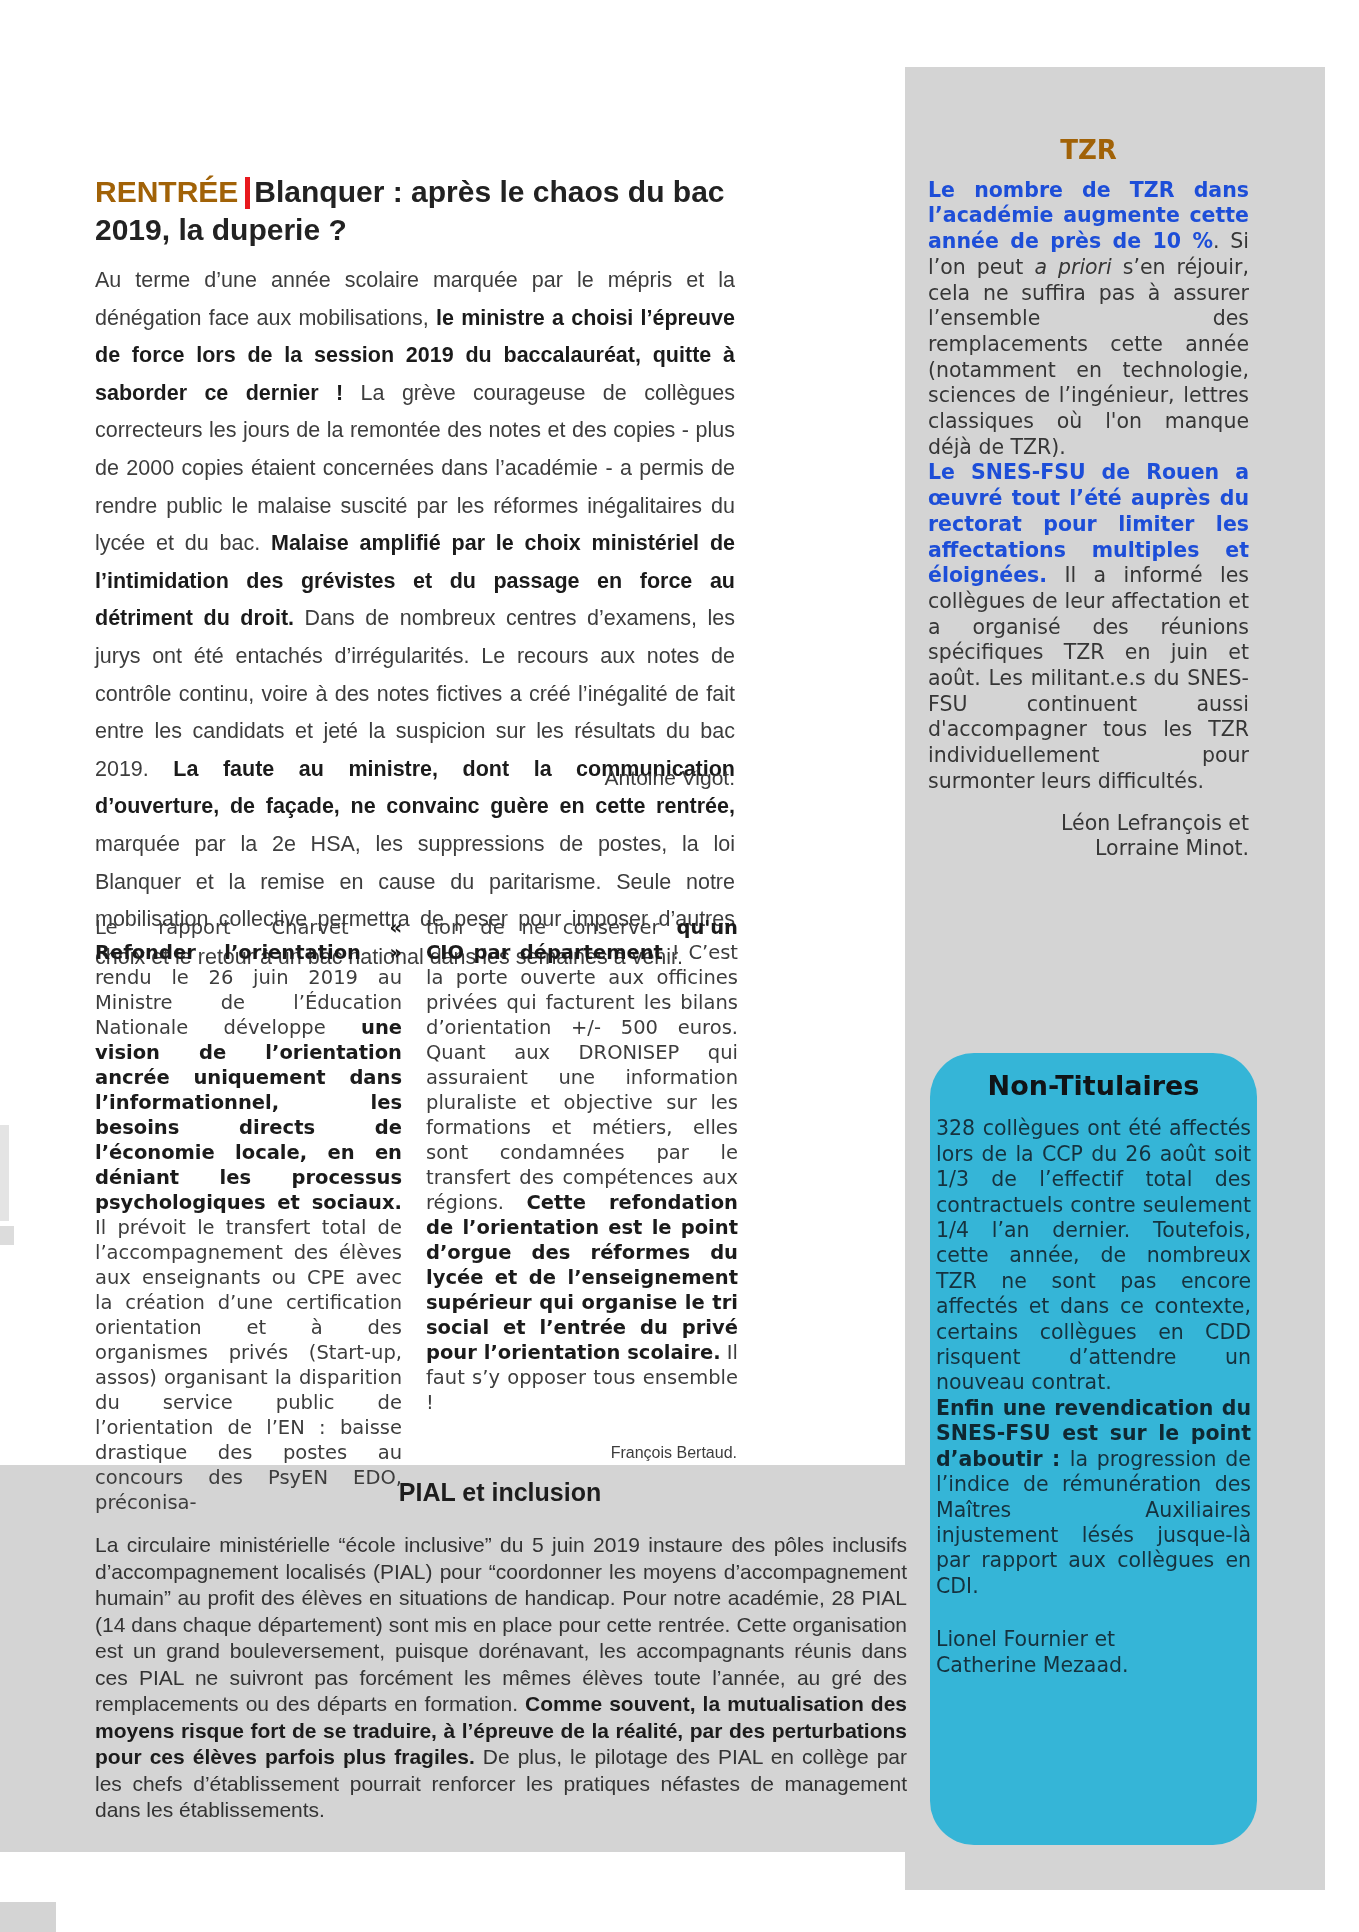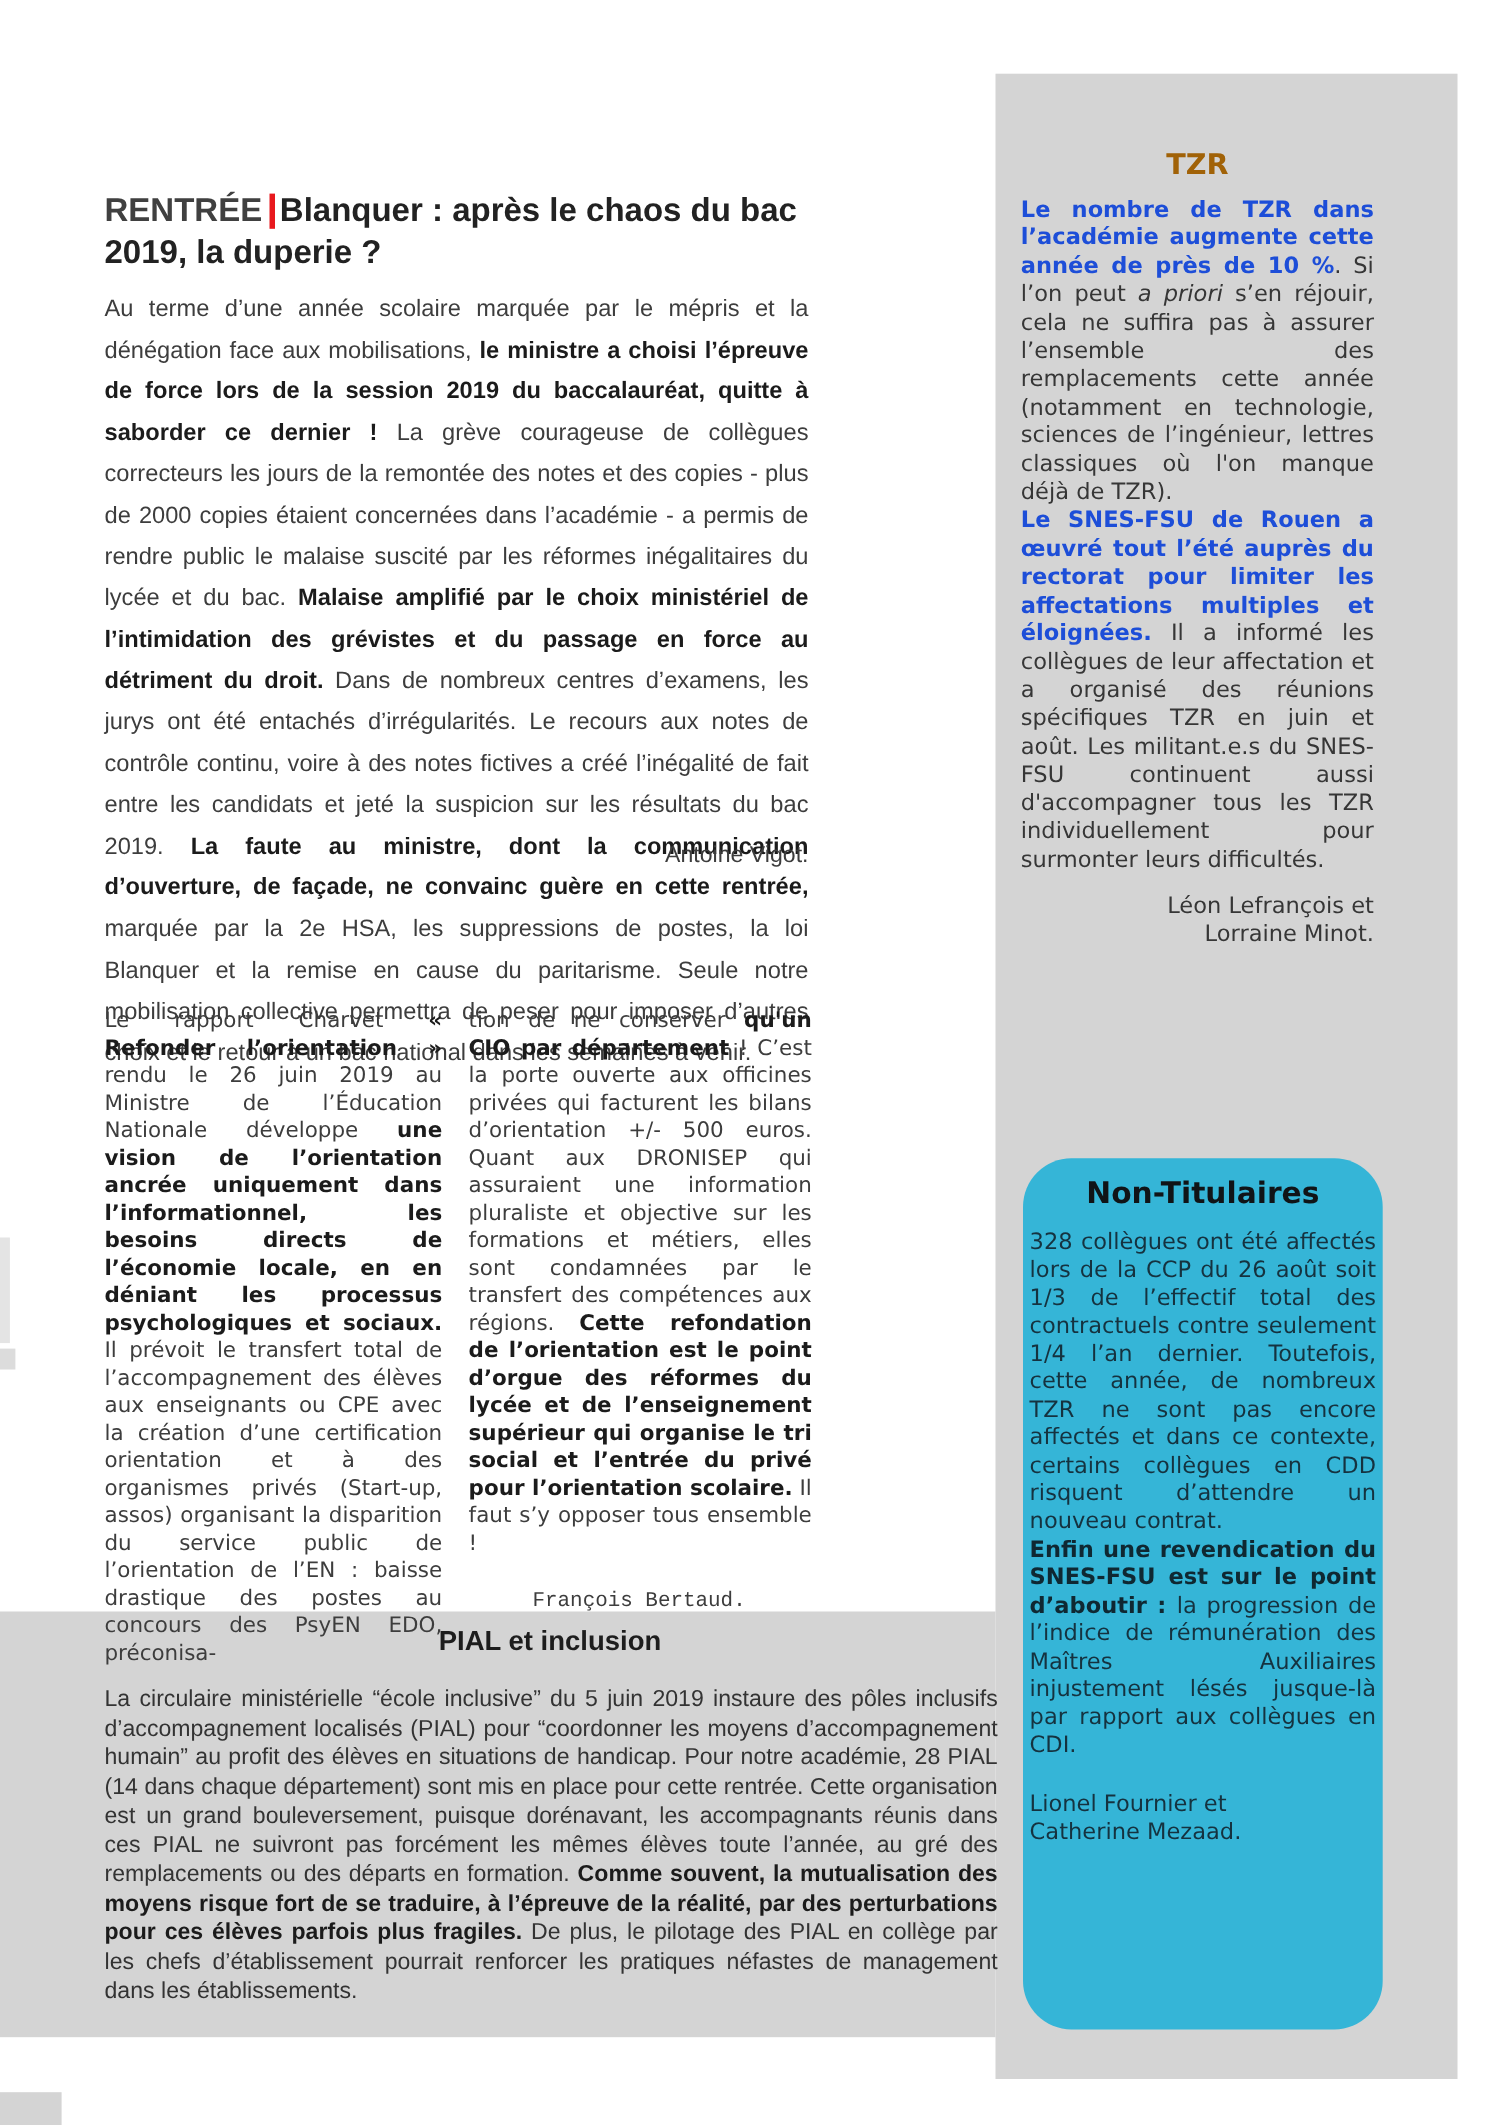--- a/index.html
+++ b/index.html
@@ -7,21 +7,21 @@
         font-family:"Liberation Sans",sans-serif;}
   
   .sidebar-bg{position:absolute;left:905px;top:67px;width:420px;height:1823px;background:#d4d4d4;}
   .pial-bg{position:absolute;left:0;top:1465px;width:905px;height:387px;background:#d4d4d4;}
   .footer-mark{position:absolute;left:0;top:1902px;width:56px;height:30px;background:#d4d4d4;}
   .edge-mark-1{position:absolute;left:0;top:1125px;width:9px;height:96px;background:#e4e4e4;}
   .edge-mark-2{position:absolute;left:0;top:1226px;width:14px;height:19px;background:#dcdcdc;}
   
   .headline{position:absolute;font-weight:bold;font-size:30px;line-height:38px;color:#222222;
             letter-spacing:0px;}
-  .kicker{color:#404040;font-weight:bold;}
+  .kicker{color:#a16207;font-weight:bold;}
   .redbar{display:inline-block;width:5px;height:32px;background:#e8191e;vertical-align:-7px;
           margin-left:7px;margin-right:4px;}
   
   .a1-body{position:absolute;left:95px;top:262px;width:640px;font-size:21.5px;line-height:37.6px;
            text-align:justify;color:#3d3d3d;}
   .sig{position:absolute;text-align:right;font-size:21px;color:#3d3d3d;}
   
   .a2-cols{position:absolute;left:95px;top:915px;width:643px;display:flex;gap:24px;}
   .a2-col{font-family:"DejaVu Sans",sans-serif;font-size:19.5px;line-height:25px;
           text-align:justify;color:#3d3d3d;}
@@ -68,21 +68,21 @@
   <div class="a1-body"><span>Au terme d’une année scolaire marquée par le mépris et la dénégation face aux mobilisations, </span><span class="b">le ministre a choisi l’épreuve de force lors de la session 2019 du baccalauréat, quitte à saborder ce dernier ! </span><span>La grève courageuse de collègues correcteurs les jours de la remontée des notes et des copies - plus de 2000 copies étaient concernées dans l’académie - a permis de rendre public le malaise suscité par les réformes inégalitaires du lycée et du bac. </span><span class="b">Malaise amplifié par le choix ministériel de l’intimidation des grévistes et du passage en force au détriment du droit. </span><span>Dans de nombreux centres d’examens, les jurys ont été entachés d’irrégularités. Le recours aux notes de contrôle continu, voire à des notes fictives a créé l’inégalité de fait entre les candidats et jeté la suspicion sur les résultats du bac 2019. </span><span class="b">La faute au ministre, dont la communication d’ouverture, de façade, ne convainc guère en cette rentrée, </span><span>marquée par la 2e HSA, les suppressions de postes, la loi Blanquer et la remise en cause du paritarisme. Seule notre mobilisation collective permettra de peser pour imposer d’autres choix et le retour à un bac national dans les semaines à venir.</span></div>
 
   <div class="sig" style="left:95px;top:766px;width:640px;">Antoine Vigot.</div>
 
 
   <div class="a2-cols">
     <div class="a2-col c1"><span>Le rapport Charvet </span><span class="b">« Refonder l’orientation »</span><span> rendu le 26 juin 2019 au Ministre de l’Éducation Nationale développe </span><span class="b">une vision de l’orientation ancrée uniquement dans l’informationnel, les besoins directs de l’économie locale, en en déniant les processus psychologiques et sociaux.</span><span> Il prévoit le transfert total de l’accompagnement des élèves aux enseignants ou CPE avec la création d’une certification orientation et à des organismes privés (Start-up, assos) organisant la disparition du service public de l’orientation de l’EN : baisse drastique des postes au concours des PsyEN EDO, préconisa-</span></div>
     <div class="a2-col c2"><span>tion de ne conserver </span><span class="b">qu'un CIO par département</span><span> ! C’est la porte ouverte aux officines privées qui facturent les bilans d’orientation +/- 500 euros. Quant aux DRONISEP qui assuraient une information pluraliste et objective sur les formations et métiers, elles sont condamnées par le transfert des compétences aux régions. </span><span class="b">Cette refondation de l’orientation est le point d’orgue des réformes du lycée et de l’enseignement supérieur qui organise le tri social et l’entrée du privé pour l’orientation scolaire.</span><span> Il faut s’y opposer tous ensemble !</span></div>
   </div>
 
-  <div class="sig" style="left:425px;top:1444px;width:312px;font-family:Liberation Mono, monospace;font-size:19px;text-align:center;">François Bertaud.</div>
+  <div class="sig" style="left:425px;top:1444px;width:312px;font-family:Liberation Sans, sans-serif;font-size:16px;">François Bertaud.</div>
 
   <div class="pial-title">PIAL et inclusion</div>
   <div class="pial-body"><span>La circulaire ministérielle “école inclusive” du 5 juin 2019 instaure des pôles inclusifs d’accompagnement localisés (PIAL) pour “coordonner les moyens d’accompagnement humain” au profit des élèves en situations de handicap. Pour notre académie, 28 PIAL (14 dans chaque département) sont mis en place pour cette rentrée. Cette organisation est un grand bouleversement, puisque dorénavant, les accompagnants réunis dans ces PIAL ne suivront pas forcément les mêmes élèves toute l’année, au gré des remplacements ou des départs en formation. </span><span class="b">Comme souvent, la mutualisation des moyens risque fort de se traduire, à l’épreuve de la réalité, par des perturbations pour ces élèves parfois plus fragiles. </span><span>De plus, le pilotage des PIAL en collège par les chefs d’établissement pourrait renforcer les pratiques néfastes de management dans les établissements.</span></div>
 
   <div class="tzr">
     <div class="tzr-title">TZR</div>
     <p><span class="b">Le nombre de TZR dans l’académie augmente cette année de près de 10 %</span><span>. Si l’on peut </span><span class="i">a priori</span><span> s’en réjouir, cela ne suffira pas à assurer l’ensemble des remplacements cette année (notamment en technologie, sciences de l’ingénieur, lettres classiques où l'on manque déjà de TZR).</span></p>
     <p><span class="b">Le SNES-FSU de Rouen a œuvré tout l’été auprès du rectorat pour limiter les affectations multiples et éloignées.</span><span> Il a informé les collègues de leur affectation et a organisé des réunions spécifiques TZR en juin et août. Les militant.e.s du SNES-FSU continuent aussi d'accompagner tous les TZR individuellement pour surmonter leurs difficultés.</span></p>
     <div class="sig-flow">
       <div>Léon Lefrançois et</div>

